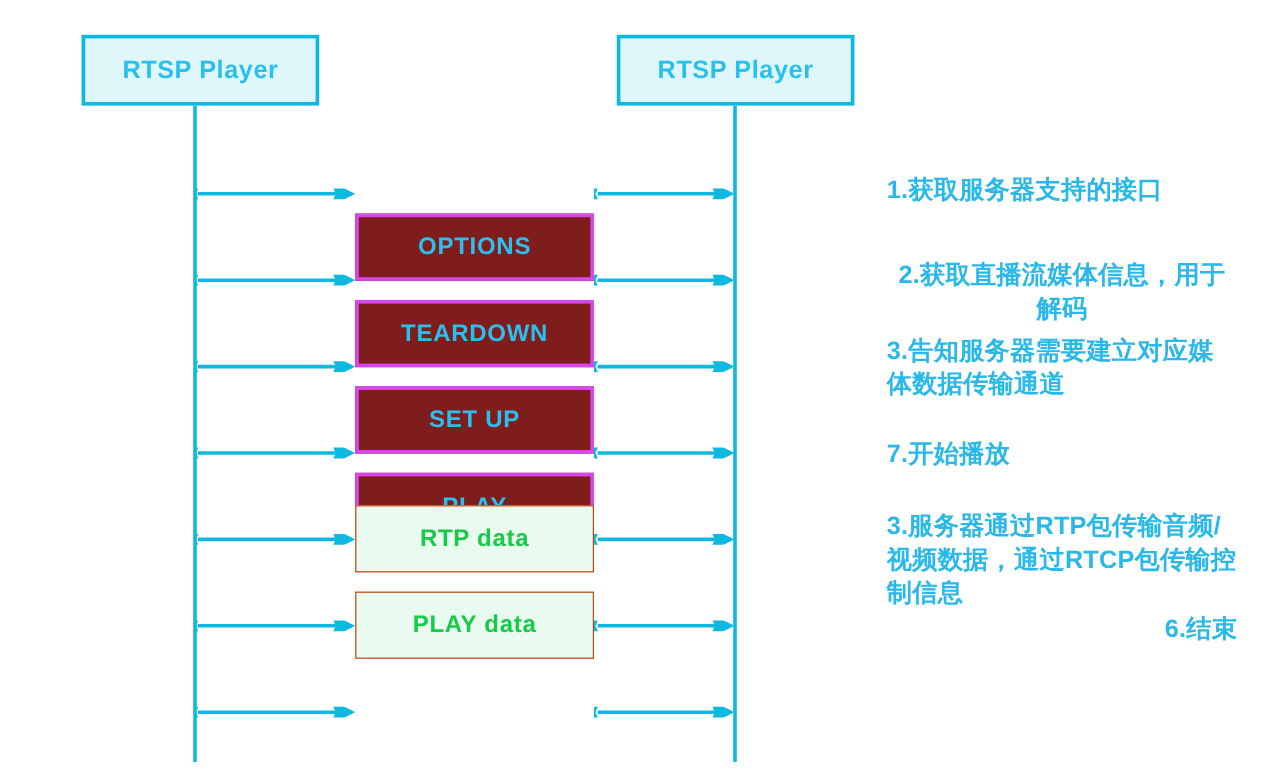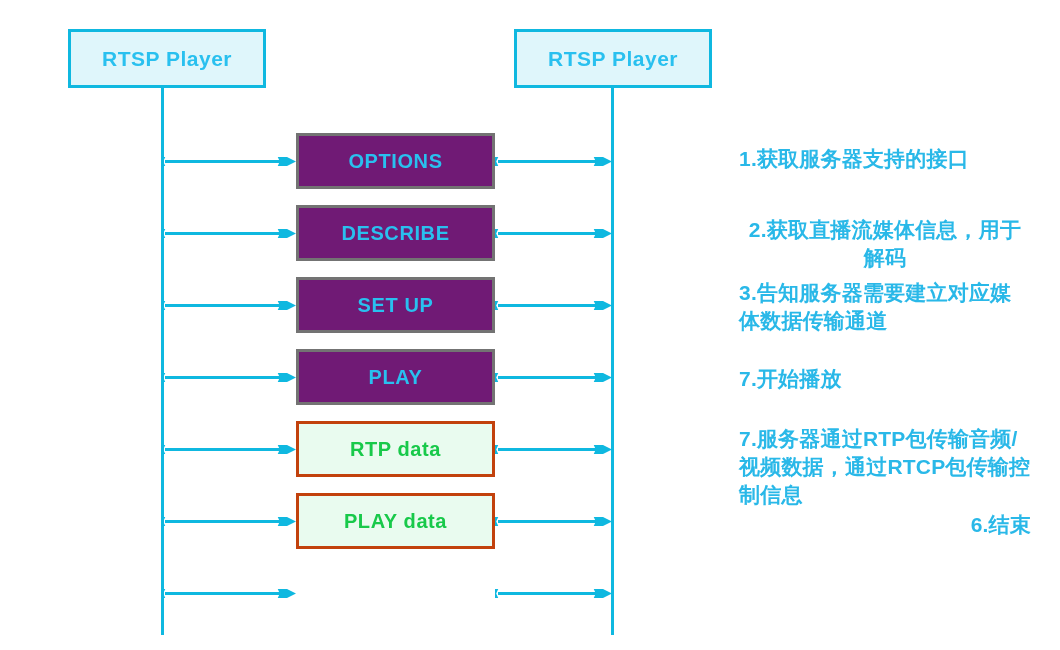--- a/index.html
+++ b/index.html
@@ -66,25 +66,26 @@
     left: 291px;
     top: 0;
     width: 199px;
     height: 56px;
     box-sizing: border-box;
     display: flex;
     align-items: center;
     justify-content: center;
   }
   .msg-box.cyan {
-    border: 3px solid #737373;
-    background: #701a75;
+    border: 3px solid #d946ef;
+    background: #7f1d1d;
+    margin-top: 45px;
   }
   .msg-box.green {
-    border: 3px solid #c2410c;
+    border: 1px solid #c2410c;
     background: #e9fbef;
   }
   .msg-label {
     font-size: 20px;
     font-weight: bold;
     letter-spacing: 0.6px;
     white-space: nowrap;
   }
   .msg-box.cyan .msg-label { color: #29c0ef; }
   .msg-box.green .msg-label { color: #18c94a; }
@@ -168,21 +169,21 @@
           <svg width="134" height="9" viewBox="0 0 134 9">
             <line x1="3" y1="4.5" x2="131" y2="4.5" stroke="#0fb8e0" stroke-width="3" marker-start="url(#ah-start)" marker-end="url(#ah-end)"></line>
           </svg>
         </div>
         <div class="arrow-seg arrow-right">
           <svg width="117" height="9" viewBox="0 0 117 9">
             <line x1="3" y1="4.5" x2="114" y2="4.5" stroke="#0fb8e0" stroke-width="3" marker-start="url(#ah-start)" marker-end="url(#ah-end)"></line>
           </svg>
         </div>
         <div class="msg-box cyan">
-          <span class="msg-label">DESCRIBE</span>
+          <span class="msg-label">TEARDOWN</span>
         </div>
       </div>
       <div class="msg-row" style="top: 277px;">
         <div class="arrow-seg arrow-left">
           <svg width="134" height="9" viewBox="0 0 134 9">
             <line x1="3" y1="4.5" x2="131" y2="4.5" stroke="#0fb8e0" stroke-width="3" marker-start="url(#ah-start)" marker-end="url(#ah-end)"></line>
           </svg>
         </div>
         <div class="arrow-seg arrow-right">
           <svg width="117" height="9" viewBox="0 0 117 9">
@@ -250,17 +251,17 @@
           </svg>
         </div>
       </div>
     </div>
 
   <div id="notes">
       <div class="note" style="top: 0px;">1.获取服务器支持的接口</div>
       <div class="note" style="top: 71px; text-align: center;">2.获取直播流媒体信息，用于解码</div>
       <div class="note" style="top: 134px;">3.告知服务器需要建立对应媒体数据传输通道</div>
       <div class="note" style="top: 220px;">7.开始播放</div>
-      <div class="note" style="top: 280px;">7.服务器通过RTP包传输音频/视频数据，通过RTCP包传输控制信息</div>
+      <div class="note" style="top: 280px;">3.服务器通过RTP包传输音频/视频数据，通过RTCP包传输控制信息</div>
       <div class="note" style="top: 366px; text-align: right;">6.结束</div>
     </div>
 
 </div>
 
 </body></html>

